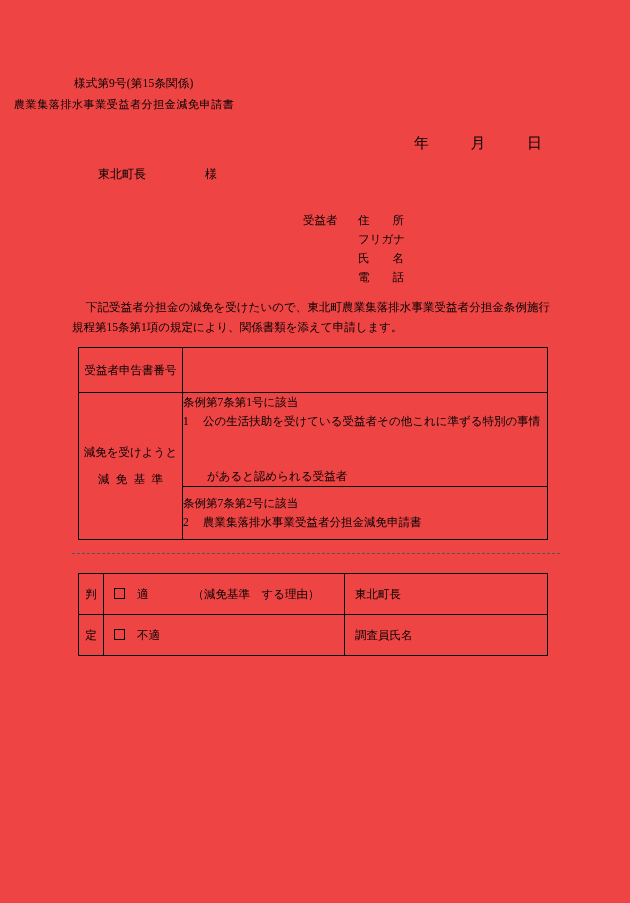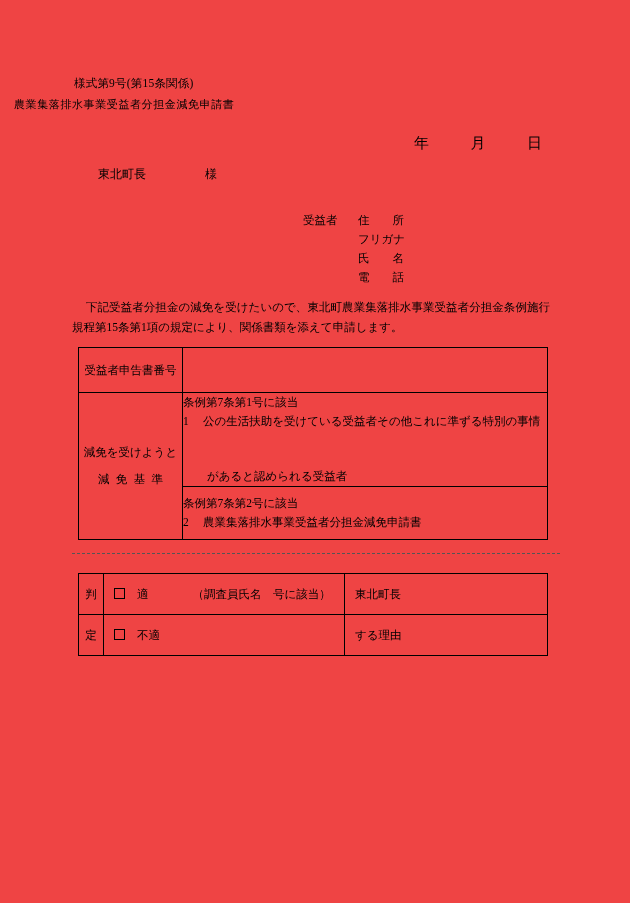--- a/index.html
+++ b/index.html
@@ -267,31 +267,31 @@
     </tbody>
   </table>
 
   <div class="cut-line"></div>
 
   <table class="judge-table">
     <tbody>
       <tr>
         <td class="judge-col-mark">判</td>
         <td class="judge-col-opt">
-          <span class="checkbox-glyph"></span><span>適</span><span class="opt-note">（調査員氏名　号に該当）</span>
+          <span class="checkbox-glyph"></span><span>適</span><span class="opt-note">（減免基準　する理由）</span>
         </td>
         <td class="judge-col-meta">
           <span>東北町長</span>
         </td>
       </tr>
       <tr>
         <td class="judge-col-mark">定</td>
         <td class="judge-col-opt">
           <span class="checkbox-glyph"></span><span>不適</span>
         </td>
         <td class="judge-col-meta">
-          <span>する理由</span>
+          <span>調査員氏名</span>
         </td>
       </tr>
     </tbody>
   </table>
 
 </div>
 
 </body></html>

